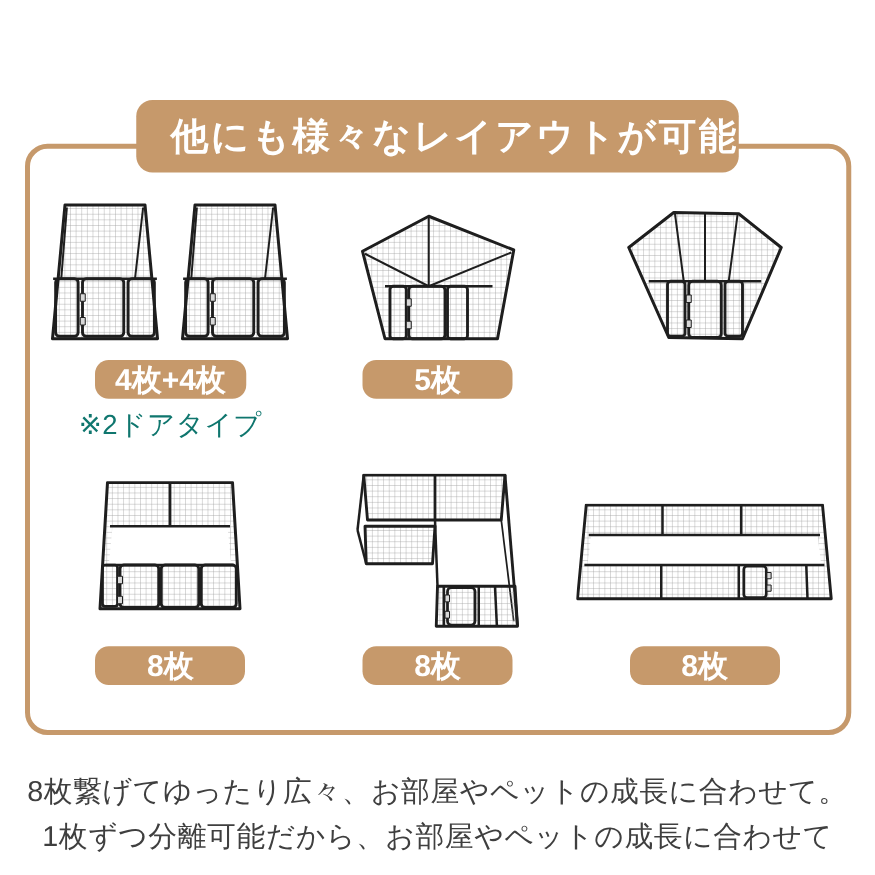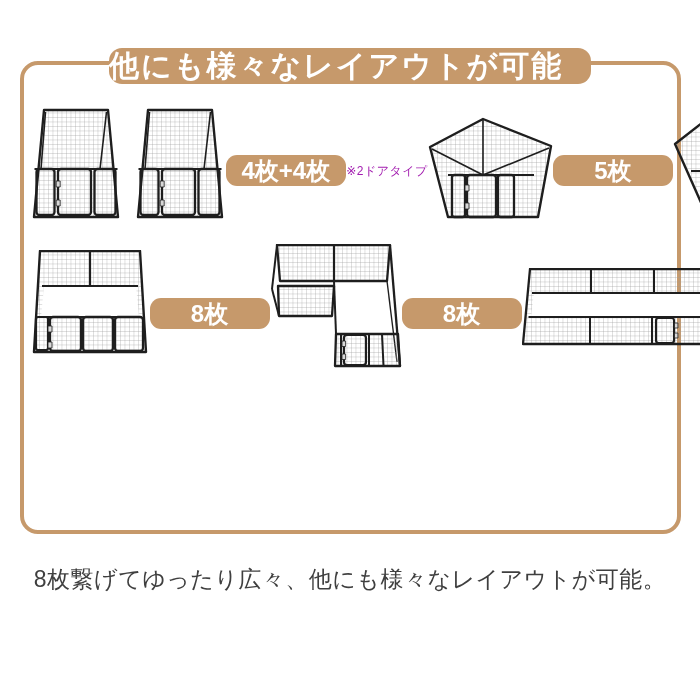--- a/index.html
+++ b/index.html
@@ -3,53 +3,53 @@
 <meta charset="utf-8">
 <style>
   html,body{margin:0;padding:0;background:#ffffff;}
   body{
     width:700px;height:700px;overflow:hidden;
     font-family:"Liberation Sans","DejaVu Sans",sans-serif;
     -webkit-font-smoothing:antialiased;
   }
   .banner{
     position:relative;z-index:2;
-    width:482px;height:36px;margin:48px auto 0;
+    width:482px;height:58px;margin:80px auto 0;
     background:#c6996b;border-radius:13px;
     color:#ffffff;font-size:30px;font-weight:700;letter-spacing:2px;
-    display:flex;align-items:center;justify-content:flex-start;
+    display:flex;align-items:center;justify-content:flex-end;
   }
   .frame{
     position:relative;z-index:1;
     box-sizing:border-box;
     width:661px;height:473px;margin:-23px auto 0;
     border:4px solid #c6996b;border-radius:18px;
     background:#ffffff;
     padding:42px 6px 0 6px;
   }
   .row{display:flex;}
   .row2{margin-top:24px;}
-  .cell{flex:1;display:flex;flex-direction:row;align-items:center;}
+  .cell{flex:1;display:flex;flex-direction:column;align-items:center;}
   .fig{display:flex;align-items:flex-end;justify-content:center;}
   .fig1{height:113px;}
   .fig2{height:124px;}
   .m-sq{margin-bottom:14px;}
   .m-rect{margin-bottom:22px;}
   .pill{
     margin-top:14px;
     box-sizing:border-box;min-width:120px;height:31px;
     padding:1px 16px 0 16px;
     background:#c6996b;border-radius:11px;
     color:#ffffff;font-size:24px;font-weight:700;
     display:flex;align-items:center;justify-content:center;
     white-space:nowrap;
   }
   .note{
-    margin-top:16px;
-    color:#a21caf;font-size:12px;letter-spacing:0.5px;
+    margin-top:6px;
+    color:#0f766e;font-size:22px;letter-spacing:0.5px;
     white-space:nowrap;
   }
   .desc{
     margin-top:27px;
     text-align:center;color:#3f3f3f;
     font-size:23px;line-height:36px;font-weight:500;
     letter-spacing:0.5px;
   }
   svg{display:block;}
 </style>
@@ -241,14 +241,15 @@
         </svg>
       </div>
       <div class="pill">
         <span>8枚</span>
       </div>
     </div>
   </div>
 </div>
 
 <div class="desc">
-  <div>8枚繋げてゆったり広々、他にも様々なレイアウトが可能。</div>
+  <div>8枚繋げてゆったり広々、お部屋やペットの成長に合わせて。</div>
+  <div>1枚ずつ分離可能だから、お部屋やペットの成長に合わせて</div>
 </div>
 
 </body></html>

